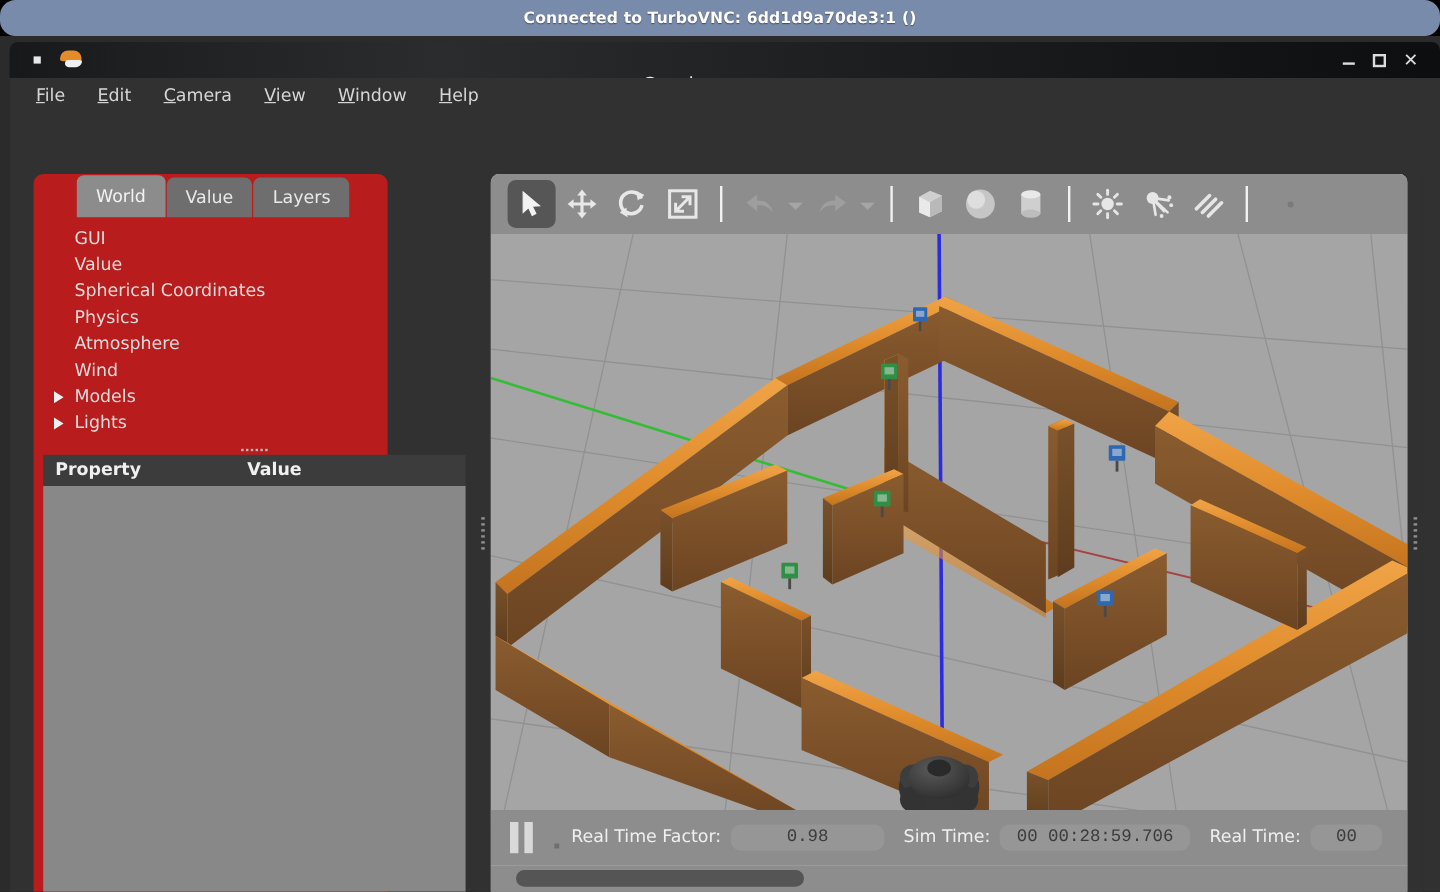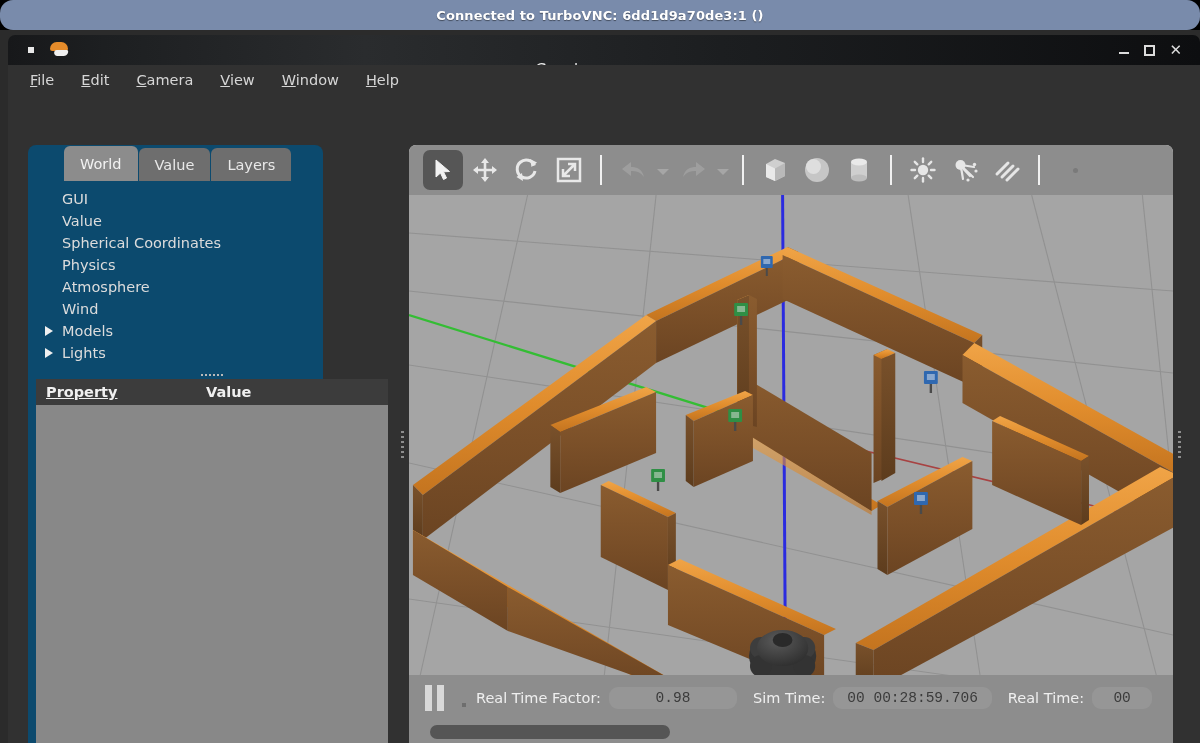--- a/index.html
+++ b/index.html
@@ -77,21 +77,21 @@
 
   
   #body-area {
     position: absolute; left: 8px; top: 65px; width: 1192px; height: 648px;
     background: #313131;
   }
 
   
   #left-panel {
     position: absolute; left: 20px; top: 50px; width: 295px; bottom: 0;
-    background: #0c4a6e;
+    background: #b91c1c;
     border-top-left-radius: 8px; border-top-right-radius: 8px;
   }
   #tabs {
     position: absolute; left: 20px; top: 51px; width: 368px; height: 35px;
     display: flex; align-items: flex-end; gap: 1px;
   }
   .tab {
     height: 33px; padding: 0 16px;
     display: flex; align-items: center; justify-content: center;
     font-size: 14.5px; color: #e9e9e9;
@@ -120,21 +120,21 @@
     position: absolute; left: 0; top: 225px; width: 368px; height: 9px;
     display: flex; align-items: center; justify-content: center;
   }
   #h-splitter .grip { display: flex; gap: 2px; }
   #h-splitter .grip i { width: 2px; height: 2px; background: #b9b9b9; display: block; }
 
   #prop-header {
     position: absolute; left: 8px; top: 234px; width: 352px; height: 26px;
     background: #3c3c3c; display: flex; align-items: center;
   }
-  #prop-header .col-prop { color: #f0f0f0; font-size: 14.5px; font-weight: bold; margin-left: 10px; width: 160px; text-decoration: underline; }
+  #prop-header .col-prop { color: #f0f0f0; font-size: 14.5px; font-weight: bold; margin-left: 10px; width: 160px; }
   #prop-header .col-val { color: #f0f0f0; font-size: 14.5px; font-weight: bold; }
   #prop-body { position: absolute; left: 8px; top: 260px; width: 352px; bottom: 0; background: #888888; }
 
   
   #v-splitter-left {
     position: absolute; left: 388px; top: 50px; width: 13px; bottom: 0;
     background: #313131;
     display: flex; align-items: center; justify-content: center;
   }
   .vgrip { display: flex; flex-direction: column; gap: 3px; }

